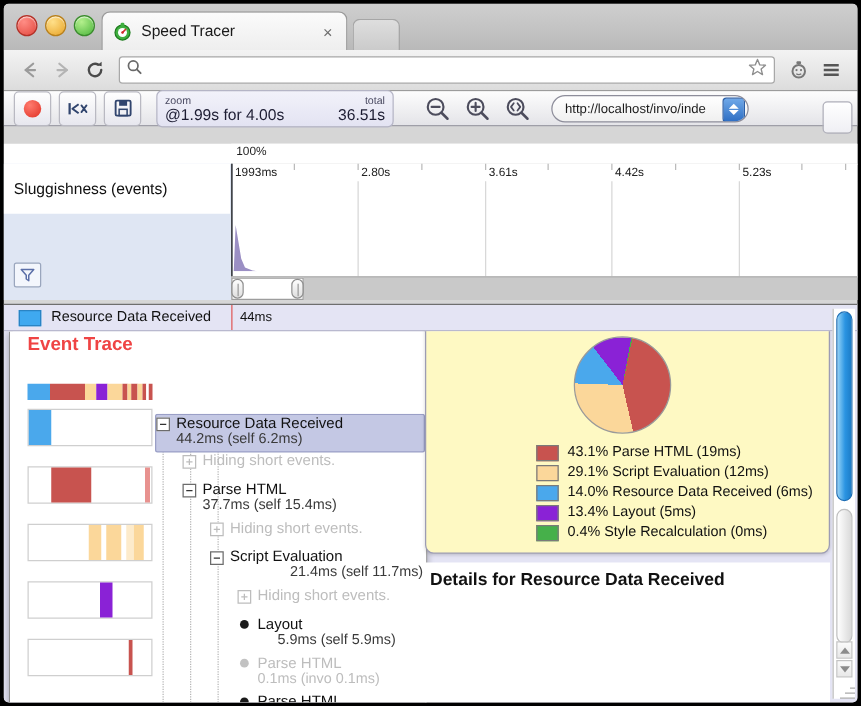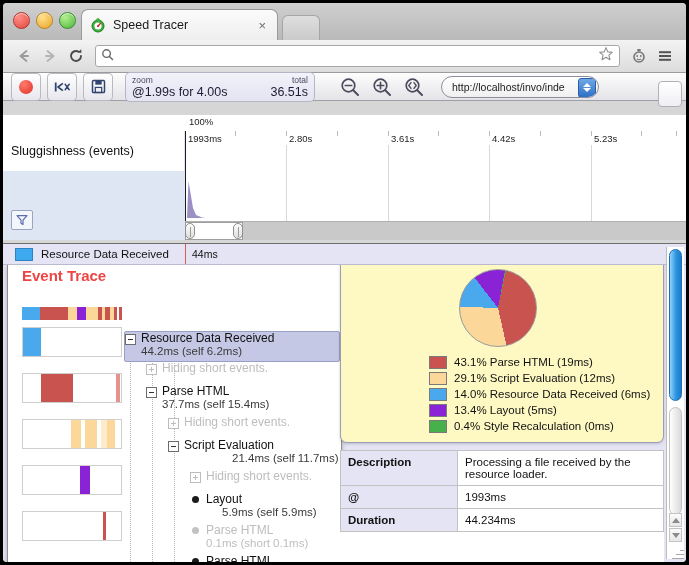--- a/index.html
+++ b/index.html
@@ -527,21 +527,21 @@
             <span class="t1" style="left: 82px;">Hiding short events.</span>
           </div>
           <div class="tnode" style="width: auto;">
             <span class="dot" style="left: 68px;"></span>
             <span class="t1" style="left: 82px;">Layout</span>
             <span class="t2" style="left: 98px;">5.9ms (self 5.9ms)</span>
           </div>
           <div class="tnode muted" style="width: auto;">
             <span class="dot grey" style="left: 68px;"></span>
             <span class="t1" style="left: 82px;">Parse HTML</span>
-            <span class="t2" style="left: 82px;">0.1ms (short 0.1ms)</span>
+            <span class="t2" style="left: 82px;">0.1ms (invo 0.1ms)</span>
           </div>
           <div class="tnode" style="width: auto; height: 23px;">
             <span class="dot" style="left: 68px;"></span>
             <span class="t1" style="left: 82px;">Parse HTML</span>
           </div>
         </div>
     </div>
 
     <div class="pie-panel">
       <div class="pie" id="pie" style="background: conic-gradient(from 12deg, rgb(200, 83, 79) 0deg, rgb(200, 83, 79) 155.16deg, rgb(251, 215, 154) 155.16deg, rgb(251, 215, 154) 259.92deg, rgb(74, 168, 236) 259.92deg, rgb(74, 168, 236) 310.32deg, rgb(138, 34, 214) 310.32deg, rgb(138, 34, 214) 358.56deg, rgb(70, 176, 74) 358.56deg, rgb(70, 176, 74) 360deg, rgb(242, 242, 242) 360deg, rgb(242, 242, 242) 360deg); border: 1px solid rgb(154, 154, 154);"></div>
@@ -563,36 +563,21 @@
             <span class="lg-tx">13.4% Layout (5ms)</span>
           </div>
           <div class="lg-row">
             <span class="lg-sw" style="background: rgb(70, 176, 74);"></span>
             <span class="lg-tx">0.4% Style Recalculation (0ms)</span>
           </div>
         </div>
     </div>
 
     <div class="det">
-      <table class="det-table">
-        <tbody id="det-body">
-            <tr>
-              <td class="k">Description</td>
-              <td class="v">Processing a file received by the resource loader.</td>
-            </tr>
-            <tr>
-              <td class="k">@</td>
-              <td class="v">1993ms</td>
-            </tr>
-            <tr>
-              <td class="k">Duration</td>
-              <td class="v">44.234ms</td>
-            </tr>
-          </tbody>
-      </table>
+      <div class="det-title">Details for Resource Data Received</div>
     </div>
   </div>
 
   <div class="vsb-outer">
     <div class="vsb-thumb"></div>
     <div class="vsb-thumb2"></div>
     <div class="vsb-arrows">
       <div class="arw u">
           <i></i>
         </div>

